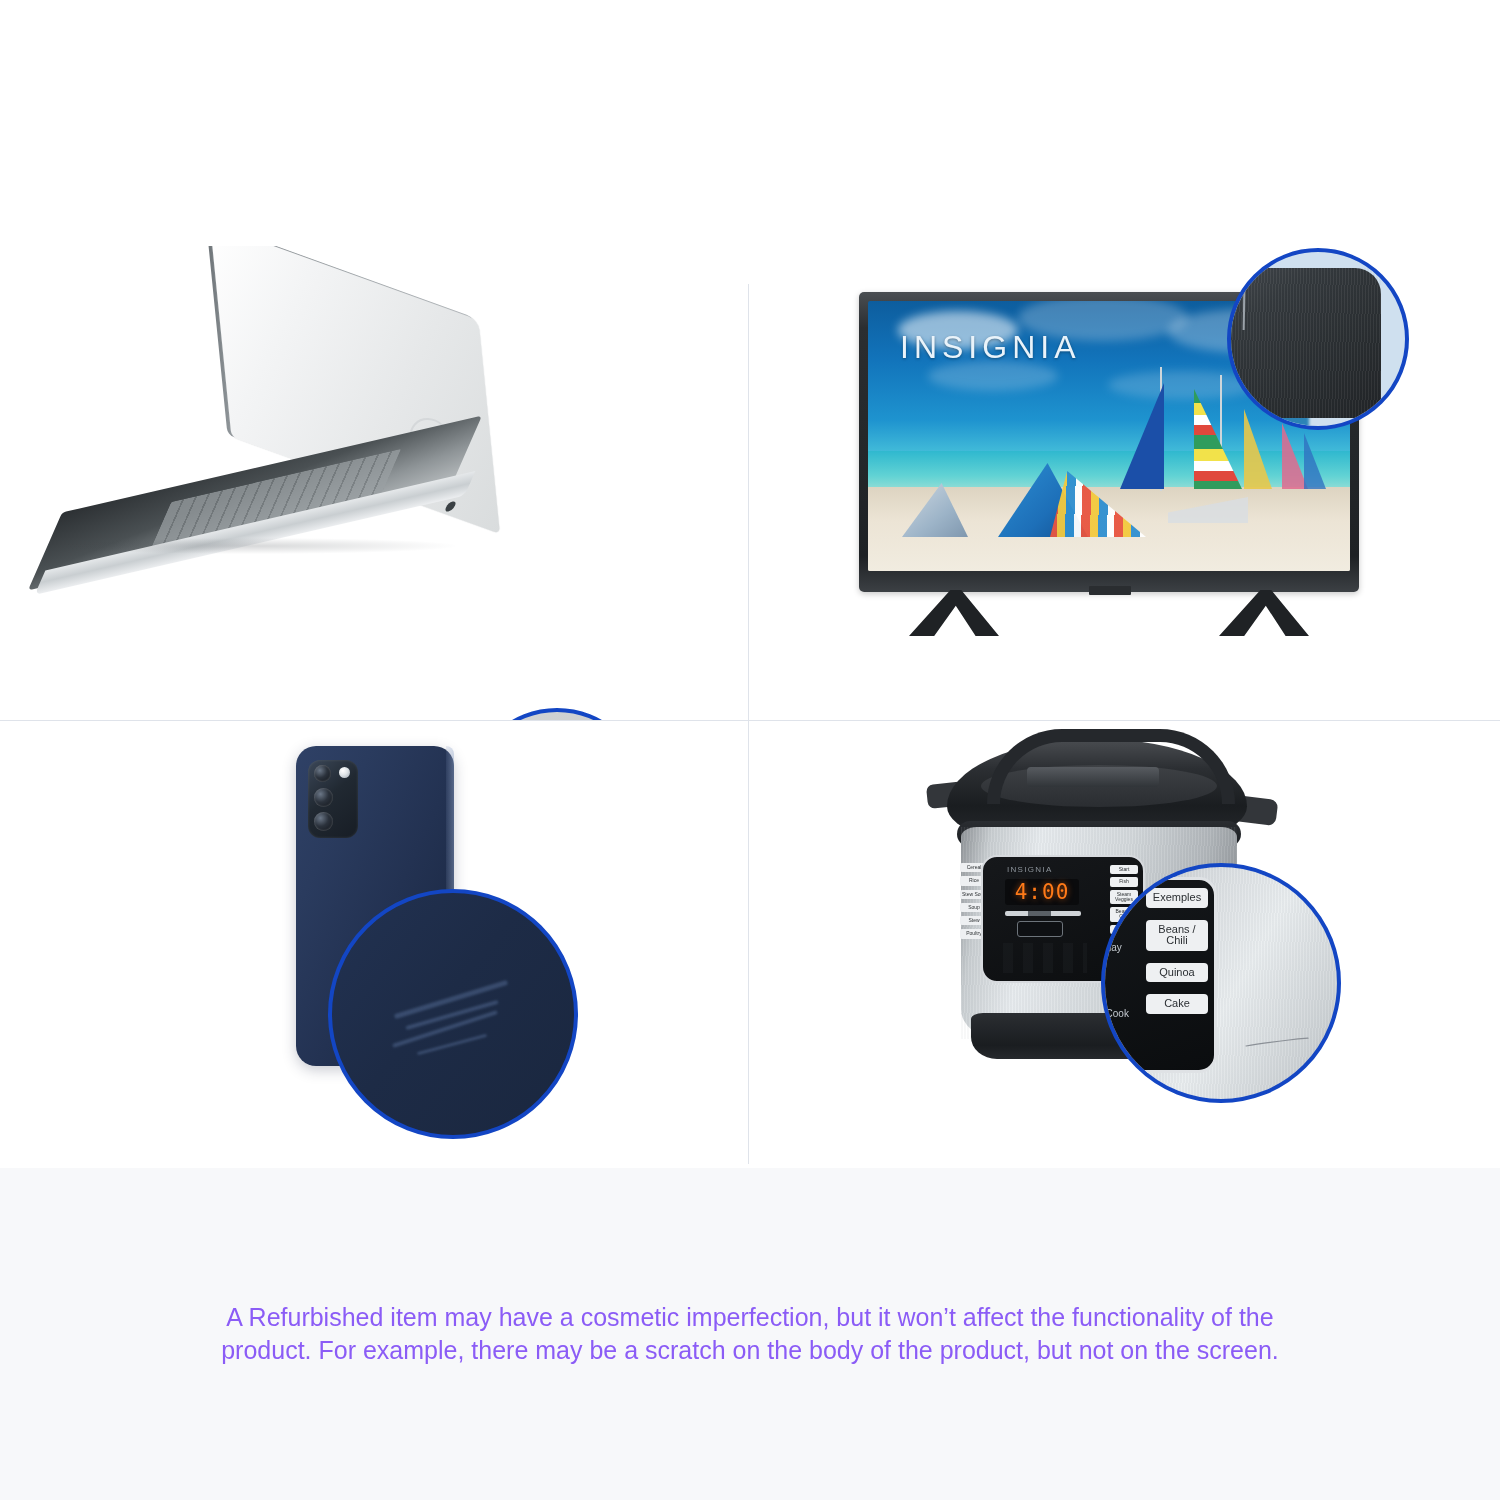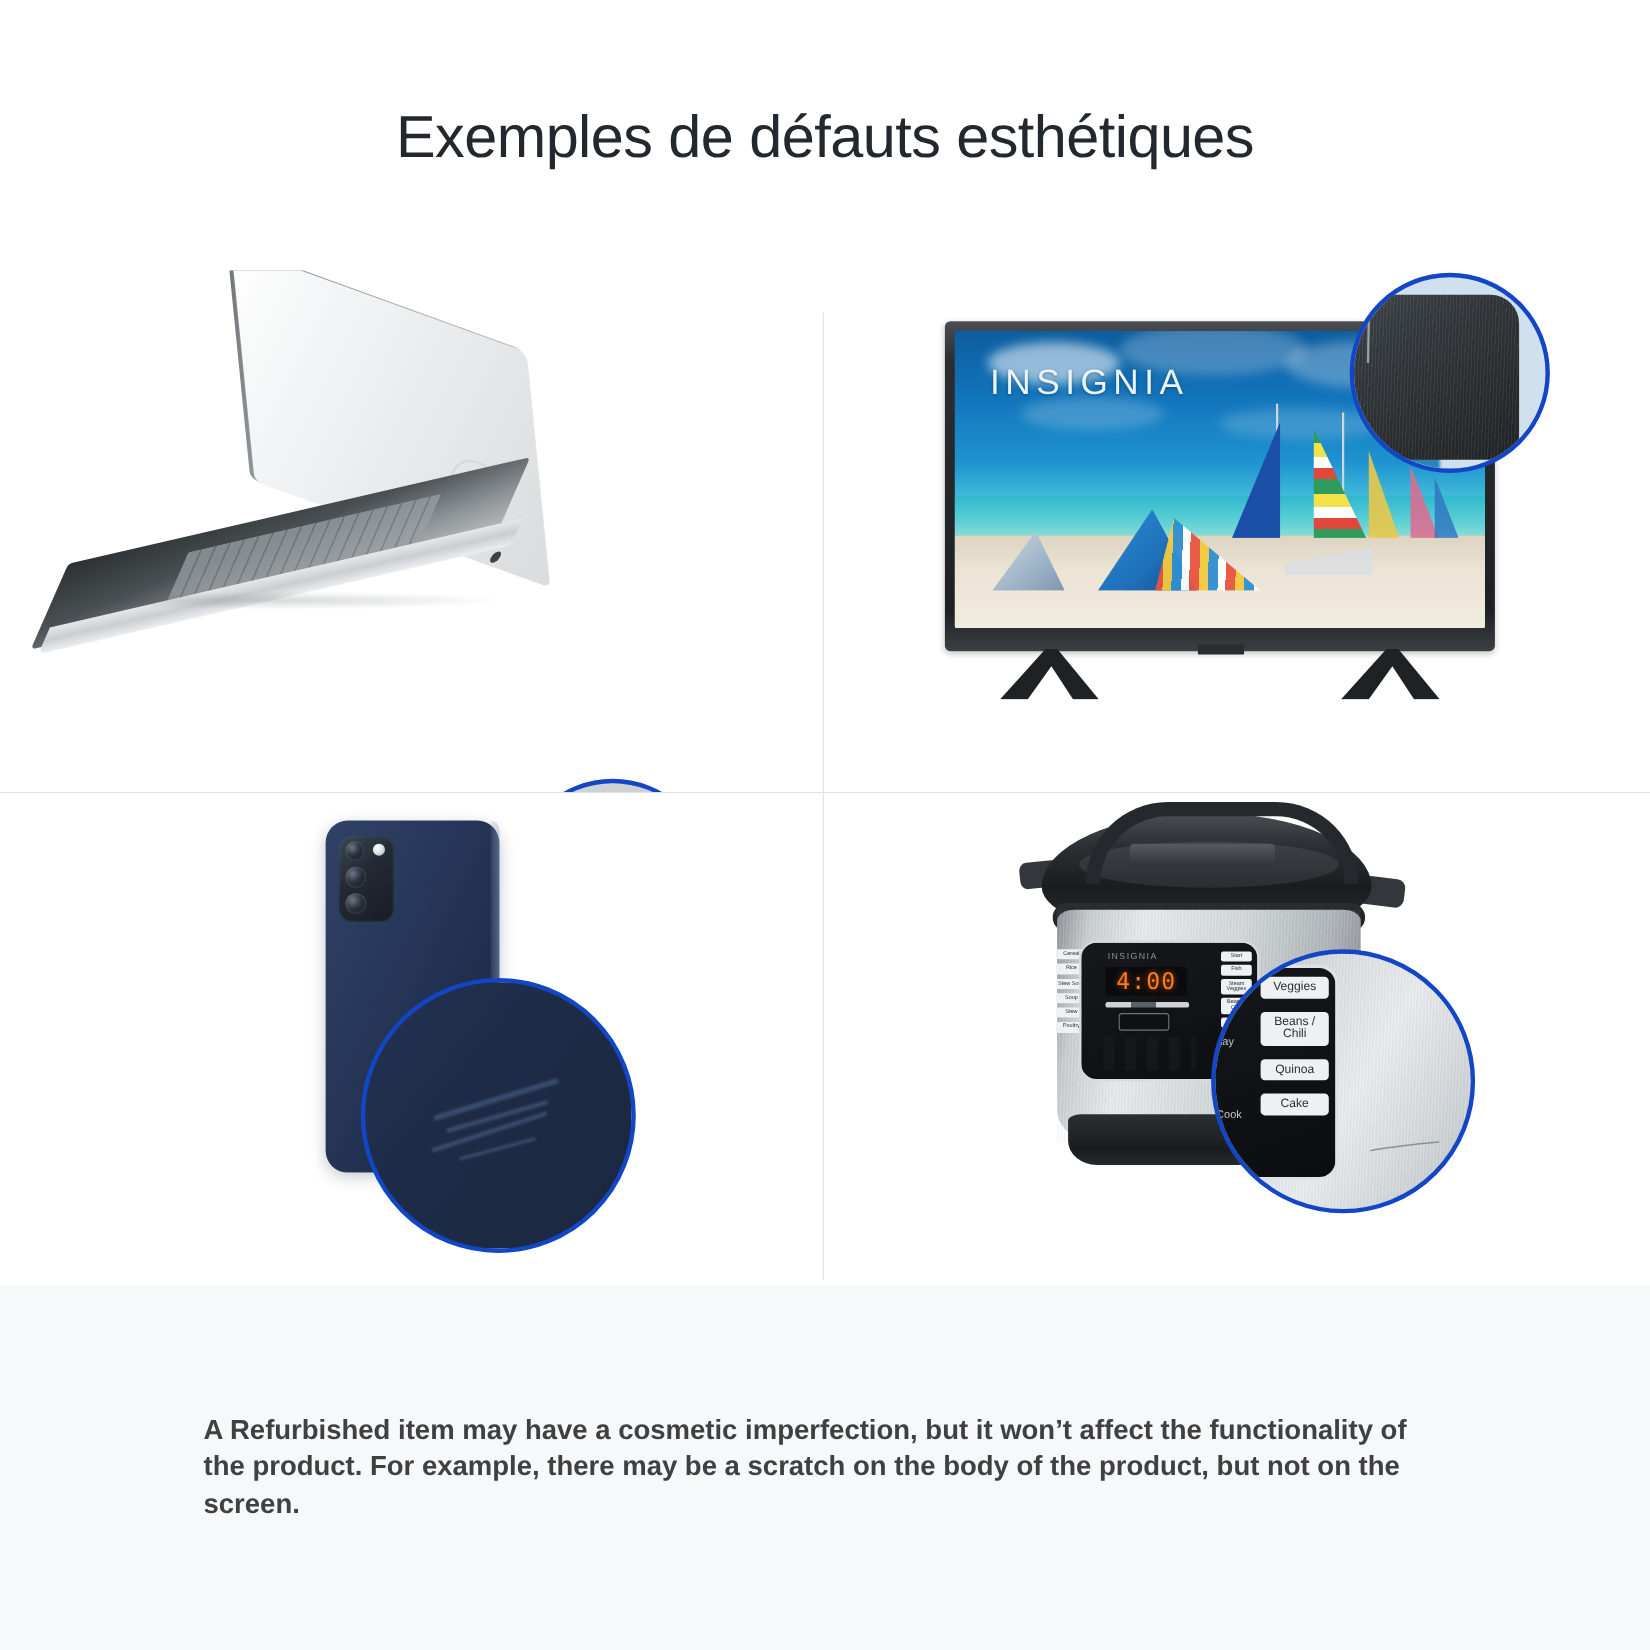--- a/index.html
+++ b/index.html
@@ -315,31 +315,30 @@
   }
 
   
   .footer{
     position:absolute;left:0;top:1168px;width:1500px;height:332px;
     background:#f7f8fa;
     display:flex;flex-direction:column;align-items:center;justify-content:center;
     gap:26px;
   }
   .para{
-    width:1130px;
-    color:#404040;font-size:25px;line-height:1.34;font-weight:700;
+    width:1130px;text-align:center;
+    color:#8b5cf6;font-size:25px;line-height:1.34;font-weight:400;
   }
 </style>
 </head>
 <body>
 
 <div class="page">
 
   <div class="header">
-    <div class="title-line">Exemples de défauts esthétiques</div>
   </div>
 
   <div class="grid">
     <div class="vdivider"></div>
     <div class="hdivider"></div>
 
     <div class="cell cell-laptop">
       <div class="lt-wrap">
         <div class="lt-lid-edge"></div>
         <div class="lt-lid"></div>
@@ -459,21 +458,21 @@
             <div class="ck-btn">Cake</div>
           </div>
         </div>
 
         <div class="ring ck-ring">
           <div class="brushed"></div>
           <div class="ckz-panel">
             <div class="ckz-btn-dark" style="position:absolute;left:4px;top:62px;">Delay</div>
             <div class="ckz-btn-dark" style="position:absolute;left:0px;top:128px;">Slow Cook</div>
             <div style="position:absolute;right:6px;top:8px;display:flex;flex-direction:column;gap:12px;">
-              <div class="ckz-btn">Veggies</div>
+              <div class="ckz-btn">Exemples</div>
               <div class="ckz-btn">Beans / Chili</div>
               <div class="ckz-btn">Quinoa</div>
               <div class="ckz-btn">Cake</div>
             </div>
           </div>
           <svg class="ckz-scratch" viewBox="0 0 64 12">
             <path d="M1 9 C 14 6.5, 30 4.6, 44 3 C 52 2.1, 58 1.6, 63 1.2" stroke="#8b9097" stroke-width="1.2" fill="none" stroke-linecap="round"></path>
           </svg>
         </div>
       </div>

